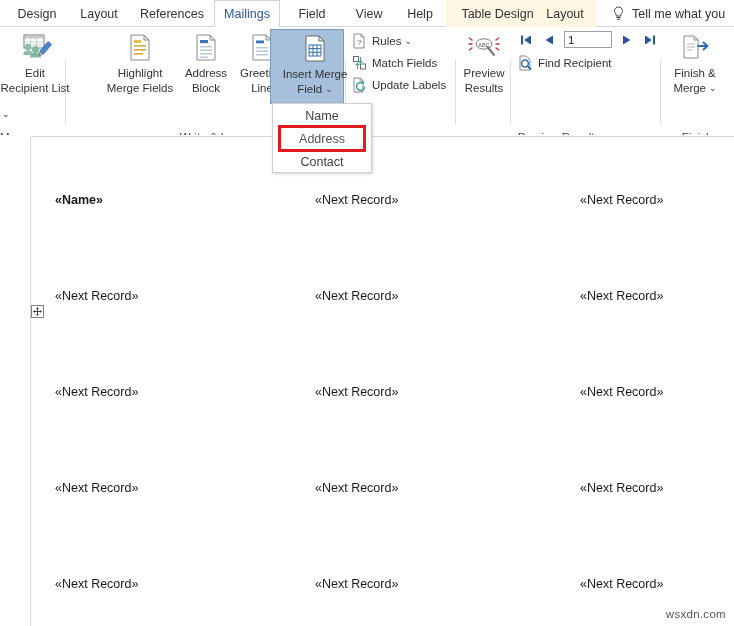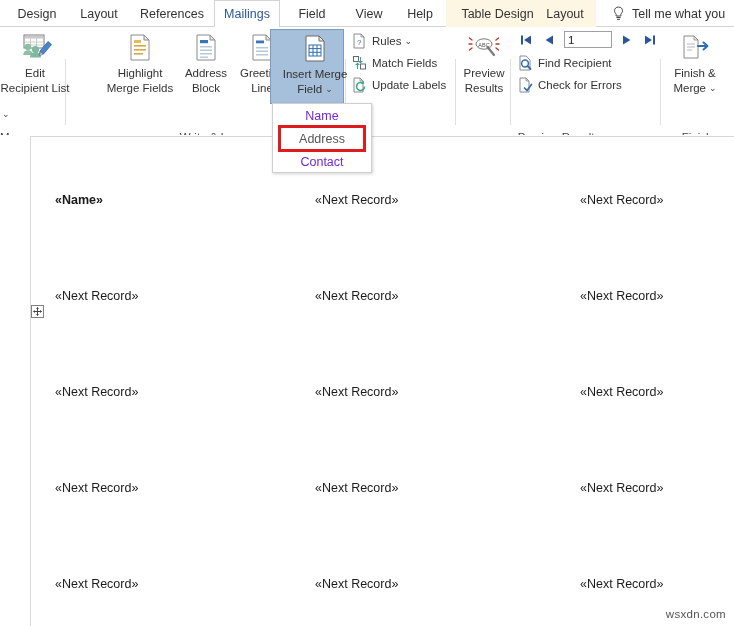--- a/index.html
+++ b/index.html
@@ -93,21 +93,21 @@
 
   
   .menu {
     position: absolute; left: 272px; top: 103px; width: 100px; height: 70px;
     background: #ffffff; border: 1px solid #d0d0d0;
     box-shadow: 1px 1px 3px rgba(0,0,0,0.18);
     z-index: 40;
   }
   .menu-item {
     height: 23px; display: flex; align-items: center; justify-content: center;
-    font-size: 12.5px; color: #6d28d9; white-space: nowrap;
+    font-size: 12.5px; color: #404040; white-space: nowrap;
   }
   .menu-item.highlight {
     outline: 3px solid #e01b1b; outline-offset: -1px;
     position: relative;
     width: 84px; margin: 0 auto; color: #555;
   }
 
   
   .docarea {
     position: absolute; left: 0; top: 135px; width: 734px; height: 491px;
@@ -358,30 +358,20 @@
       <span class="ic">
         <svg width="15" height="16" viewBox="0 0 15 16">
           <path d="M2 1 L2 15 L12 15 L12 5 L8 1 Z" fill="#fff" stroke="#8a8a8a" stroke-width="1"></path>
           <circle cx="7" cy="8.5" r="3.4" fill="none" stroke="#2f6fb0" stroke-width="1.5"></circle>
           <path d="M9.5 11 L12.5 14" stroke="#2f6fb0" stroke-width="1.8" stroke-linecap="round"></path>
         </svg>
       </span>
       <span>Find Recipient</span>
     </div>
 
-    <div class="smallbtn" style="left:516px; top:49px;">
-      <span class="ic">
-        <svg width="15" height="16" viewBox="0 0 15 16">
-          <path d="M2 1 L8 1 L11 4 L11 15 L2 15 Z" fill="#fff" stroke="#8a8a8a" stroke-width="1"></path>
-          <path d="M8 1 L8 4 L11 4 Z" fill="#e8e8e8" stroke="#8a8a8a" stroke-width="0.8"></path>
-          <path d="M6.5 11 L9 13.5 L13.5 7.5" fill="none" stroke="#2f6fb0" stroke-width="1.7" stroke-linecap="round" stroke-linejoin="round"></path>
-        </svg>
-      </span>
-      <span>Check for Errors</span>
-    </div>
 
     <div class="bigbtn" style="left:666px; top:4px; width:58px;">
       <div class="ic">
         <svg width="34" height="30" viewBox="0 0 34 30">
           <path d="M6 3 L16 3 L20 7 L20 25 L6 25 Z" fill="#fff" stroke="#8a8a8a" stroke-width="1"></path>
           <path d="M16 3 L16 7 L20 7 Z" fill="#e8e8e8" stroke="#8a8a8a" stroke-width="0.8"></path>
           <line x1="9" y1="11" x2="17" y2="11" stroke="#b8b8b8" stroke-width="1"></line>
           <line x1="9" y1="14" x2="17" y2="14" stroke="#b8b8b8" stroke-width="1"></line>
           <line x1="9" y1="17" x2="14" y2="17" stroke="#b8b8b8" stroke-width="1"></line>
           <path d="M20 13 L28 13 M25.5 9.5 L29.5 13 L25.5 16.5" fill="none" stroke="#2f6fb0" stroke-width="2" stroke-linecap="round" stroke-linejoin="round"></path>

